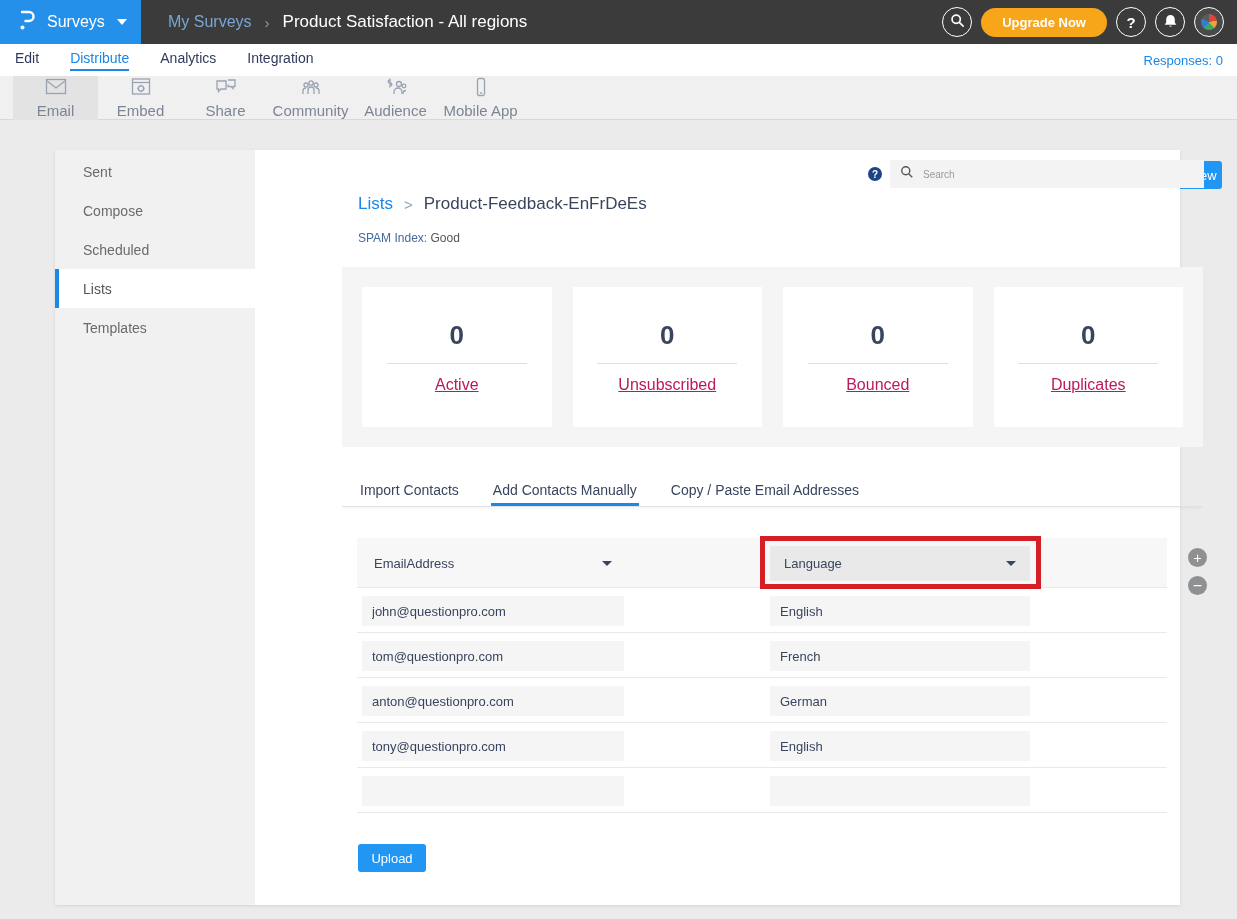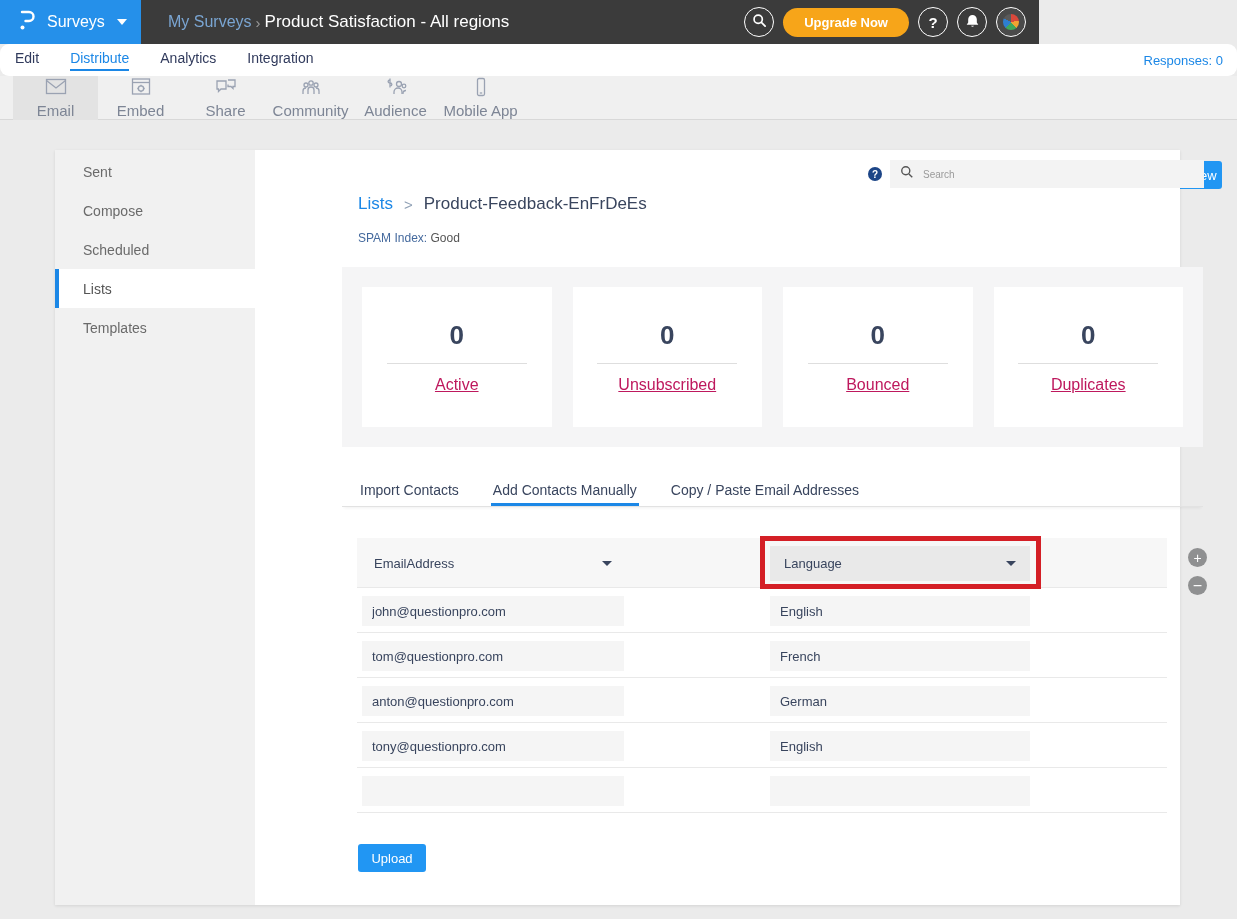--- a/index.html
+++ b/index.html
@@ -1,35 +1,35 @@
 <!DOCTYPE html>
 <html><head>
 <meta charset="utf-8">
 <style>
   * { margin:0; padding:0; box-sizing:border-box; }
   body { font-family:"Liberation Sans", sans-serif; background:#ebebeb; }
   .app { position:relative; width:1237px; height:919px; background:#ebebeb; overflow:hidden; }
 
   
-  .topbar { position:absolute; left:0; top:0; width:1039px; height:44px; background:#3b3b3b; display:flex; align-items:center; }
+  .topbar { position:absolute; left:0; top:0; width:1237px; height:44px; background:#3b3b3b; display:flex; align-items:center; }
   .logo-block { width:141px; height:44px; background:#2590ea; display:flex; align-items:center; padding-left:17px; gap:10px; cursor:pointer; flex:0 0 auto; }
   .logo-block .brandname { color:#fff; font-size:16px; }
   .caret-down { width:0; height:0; border-left:5px solid transparent; border-right:5px solid transparent; border-top:6px solid #fff; margin-left:2px; }
-  .topbar-crumb { display:flex; align-items:center; gap:4px; margin-left:27px; white-space:nowrap; }
+  .topbar-crumb { display:flex; align-items:center; gap:13px; margin-left:27px; white-space:nowrap; }
   .topbar-crumb .parent { color:#7aa5d2; font-size:16px; cursor:pointer; }
   .topbar-crumb .sep { color:#9a9a9a; font-size:15px; }
   .topbar-crumb .title { color:#ffffff; font-size:17px; }
   .topbar-right { margin-left:auto; display:flex; align-items:center; gap:9px; padding-right:13px; }
   .circle-btn { width:30px; height:30px; border:1.6px solid #fff; border-radius:50%; display:flex; align-items:center; justify-content:center; color:#fff; font-size:15px; font-weight:bold; cursor:pointer; background:transparent; }
   .upgrade-btn { height:29px; padding:0 21px; background:#f7a519; border:none; border-radius:15px; color:#fff; font-size:13px; font-weight:bold; cursor:pointer; font-family:"Liberation Sans", sans-serif; }
   .avatar { width:30px; height:30px; border:1.6px solid #fff; border-radius:50%; background:#4a4a4a; display:flex; align-items:center; justify-content:center; overflow:hidden; cursor:pointer; }
   .avatar-swirl { width:16px; height:16px; border-radius:50%; background:conic-gradient(#d9483b 0 22%, #f0a232 22% 38%, #3fa65c 38% 62%, #2e7fd1 62% 82%, #5a5a5a 82% 100%); }
 
   
-  .navrow { position:absolute; left:0; top:44px; width:1237px; height:32px; background:#ffffff; display:flex; align-items:center;border-radius:9px; }
+  .navrow { position:absolute; left:0; top:44px; width:1237px; height:32px; background:#ffffff; display:flex; align-items:center; }
   .nav-items { display:flex; gap:31px; padding-left:15px; }
   .nav-item { font-size:14px; color:#303a5c; cursor:pointer; padding-bottom:3px; }
   .nav-item.active { color:#1b87e6; border-bottom:2px solid #1b87e6; }
   .responses { margin-left:auto; padding-right:14px; color:#1b87e6; font-size:13px; }
 
   
   .toolbar { position:absolute; left:0; top:76px; width:1237px; height:44px; background:#f0f0f0; border-bottom:1px solid #d8d8d8; display:flex; align-items:center; }
   .tool-items { display:flex; height:44px; margin-left:13px; }
   .tool-item { width:85px; height:44px; display:flex; flex-direction:column; align-items:center; justify-content:center; gap:1px; cursor:pointer; }
   .tool-item.active { background:#e3e3e3; }

